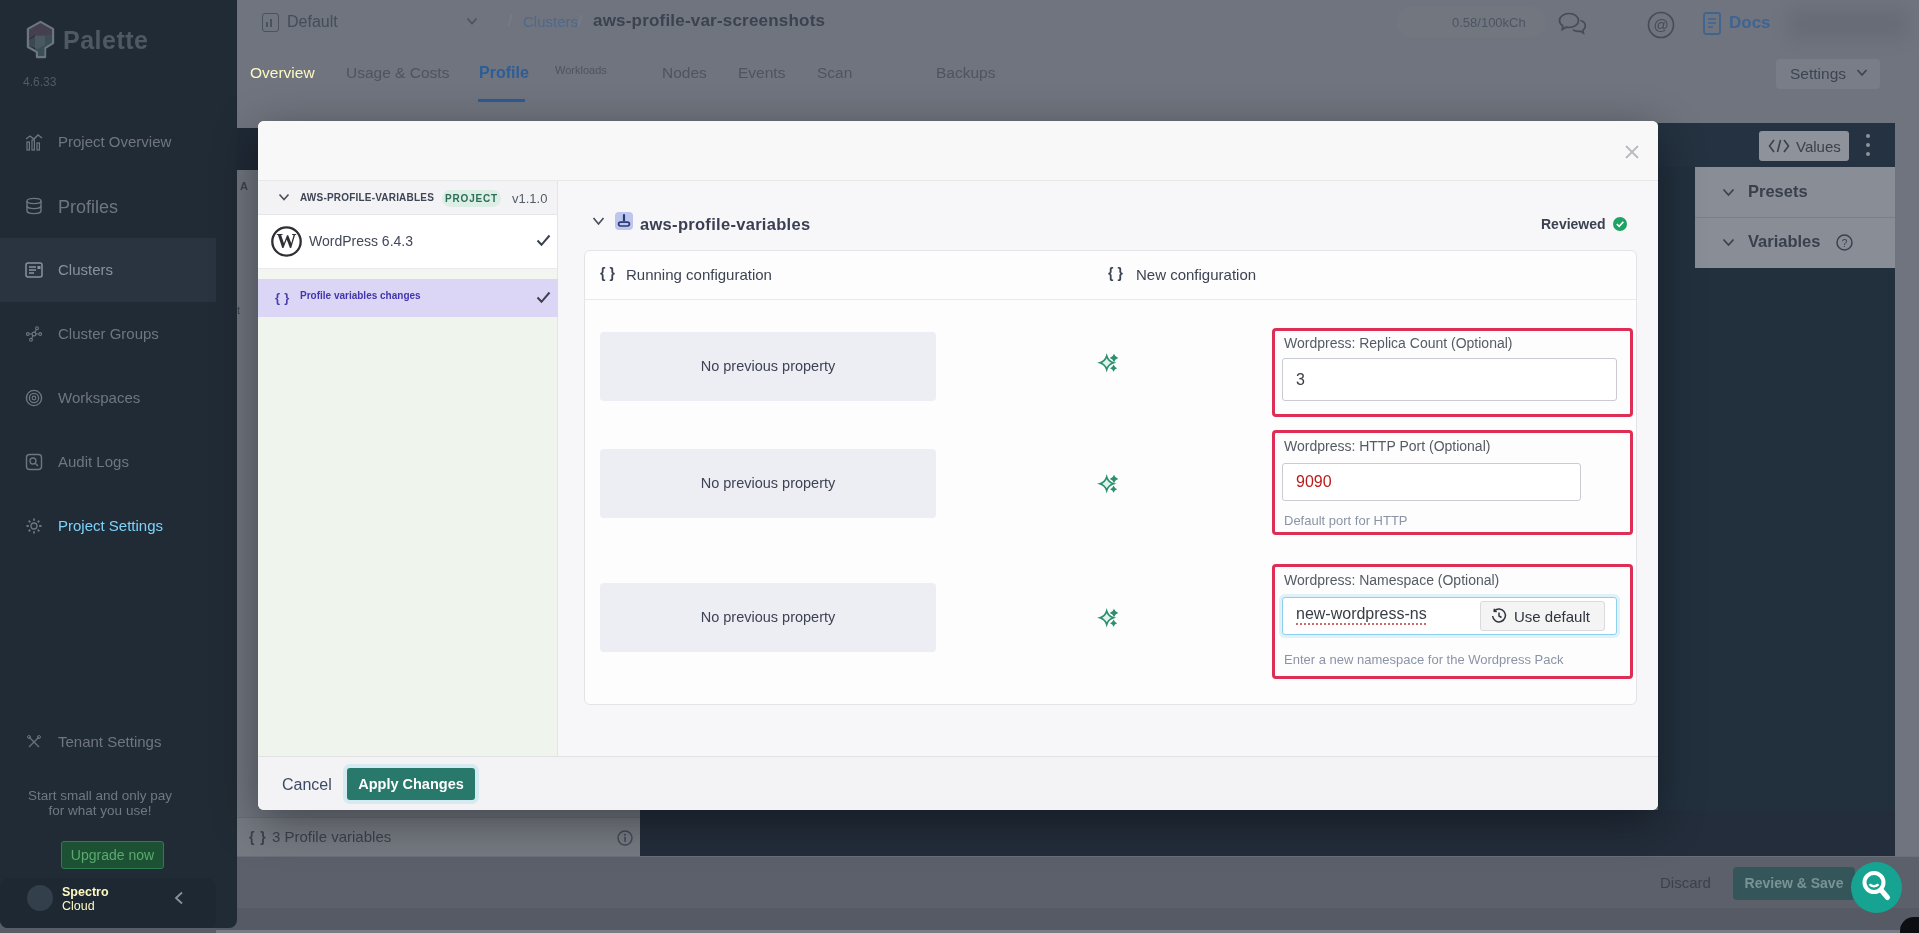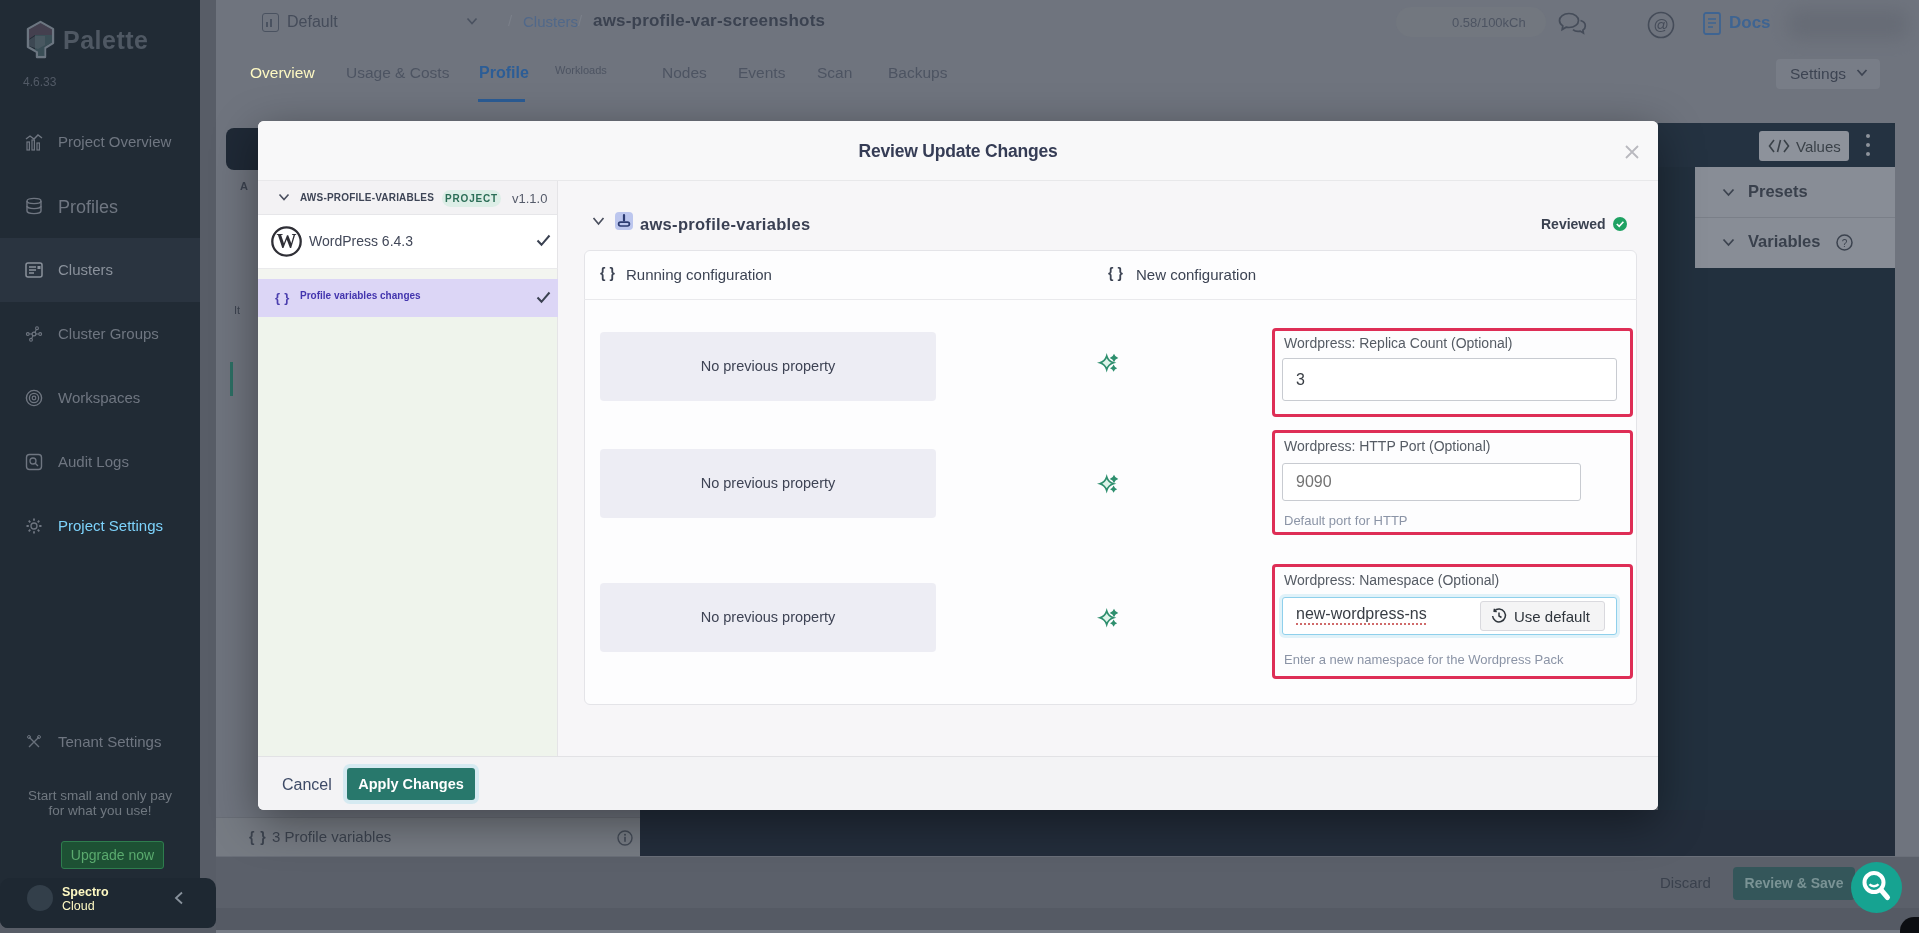--- a/index.html
+++ b/index.html
@@ -46,21 +46,21 @@
 <div class="abs" style="left:1788px;top:9px;width:120px;height:30px;background:#5e636d;border-radius:8px;filter:blur(9px);opacity:.5;"></div>
 
 <div class="abs" style="left:250px;top:64px;font-size:15.5px;color:#fef9c3;">Overview</div>
 <div class="abs" style="left:346px;top:64px;font-size:15.5px;color:#4d5462;">Usage &amp; Costs</div>
 <div class="abs" style="left:479px;top:64px;font-size:16px;font-weight:bold;color:#2c5d96;">Profile</div>
 <div class="abs" style="left:478px;top:99px;width:47px;height:3px;background:#2b5c95;"></div>
 <div class="abs" style="left:555px;top:64px;font-size:11px;color:#4d5462;">Workloads</div>
 <div class="abs" style="left:662px;top:64px;font-size:15.5px;color:#4d5462;">Nodes</div>
 <div class="abs" style="left:738px;top:64px;font-size:15.5px;color:#4d5462;">Events</div>
 <div class="abs" style="left:817px;top:64px;font-size:15.5px;color:#4d5462;">Scan</div>
-<div class="abs" style="left:888px;top:64px;font-size:15.5px;color:#4d5462;">Backups</div>
+<div class="abs" style="left:936px;top:64px;font-size:15.5px;color:#4d5462;">Backups</div>
 <div class="abs" style="left:1776px;top:59px;width:104px;height:30px;background:#787d87;border-radius:4px;"></div>
 <div class="abs" style="left:1790px;top:65px;font-size:15.5px;color:#3d4452;">Settings</div>
 <svg class="abs" style="left:1856px;top:69px;" width="12" height="8" viewBox="0 0 12 8">
     <path d="M1.5 1 L6 6 L10.5 1" stroke="#3d4452" stroke-width="1.7" fill="none"></path>
   </svg>
 
 <div class="abs" style="left:226px;top:128px;width:32px;height:42px;background:#1f2936;border-radius:8px 0 0 8px;"></div>
 <div class="abs" style="left:240px;top:180px;font-size:11px;font-weight:bold;color:#3c4350;">A</div>
 <div class="abs" style="left:234px;top:304px;font-size:11px;color:#3c4350;">It</div>
 <div class="abs" style="left:230px;top:362px;width:3px;height:34px;background:#2c6e63;"></div>
@@ -99,21 +99,21 @@
   <circle cx="8" cy="8" r="7" fill="none" stroke="#434a56" stroke-width="1.4"></circle>
   <circle cx="8" cy="4.7" r="1" fill="#434a56"></circle>
   <rect x="7.2" y="6.8" width="1.6" height="5" fill="#434a56"></rect>
 </svg>
 <div class="abs" style="left:216px;top:856px;width:1703px;height:52px;background:#5b606a;border-top:1px solid #6a6f79;"></div>
 <div class="abs" style="left:216px;top:908px;width:1703px;height:22px;background:#555a64;"></div>
 <div class="abs" style="left:216px;top:930px;width:1703px;height:3px;background:#777c86;"></div>
 <div class="abs" style="left:1660px;top:874px;font-size:15px;color:#3a414d;">Discard</div>
 <div class="abs" style="left:1733px;top:867px;width:122px;height:33px;background:#34565a;border-radius:4px;text-align:center;line-height:33px;font-size:14px;font-weight:bold;color:#7a9395;">Review &amp; Save</div>
 
-<div class="abs" style="left:0;top:0;width:200px;height:928px;background:#212b35;border-radius:0 0 8px 8px;overflow:hidden;" id="sidebar">
+<div class="abs" style="left:0;top:0;width:237px;height:928px;background:#212b35;border-radius:0 0 8px 8px;overflow:hidden;" id="sidebar">
   <svg class="abs" style="left:25px;top:19px;" width="31" height="41" viewBox="0 0 31 41">
     <path d="M3 10 L15.5 3 L28 10 L28 24 L20 29 L20 38 L12 38 L12 33 L3 28 Z" fill="none" stroke="#6c7681" stroke-width="2.4" stroke-linejoin="round"></path>
     <path d="M4 10.5 L15.5 4 L27 10.5 L27 16 L10 16 L4 20 Z" fill="#4a4454" opacity=".85"></path>
     <path d="M10 16 L27 16 L27 23.5 L19.5 28 L19.5 37 L13 37 L13 32.5 L10 31 Z" fill="#3d525a" opacity=".9"></path>
     <path d="M4 21 L10 17 L20 17 L20 26 L13 30 L4 27 Z" fill="#55606c" opacity=".55"></path>
   </svg>
   <div class="abs" style="left:63px;top:26px;font-size:25px;font-weight:600;color:#4f5863;letter-spacing:.5px;">Palette</div>
   <div class="abs" style="left:23px;top:75px;font-size:12px;color:#525a66;">4.6.33</div>
   <div class="abs" style="left:0;top:238px;width:216px;height:64px;background:#2a3440;"></div>
 </div>
@@ -183,21 +183,20 @@
 <div class="abs" style="left:0;top:878px;width:216px;height:50px;background:#1e2832;border-radius:10px 10px 8px 8px;"></div>
 <div class="abs" style="left:27px;top:885px;width:26px;height:26px;border-radius:50%;background:#333f4a;"></div>
 <div class="abs" style="left:62px;top:885px;font-size:12.5px;font-weight:bold;color:#fef9c3;">Spectro<br><span style="font-weight:normal;">Cloud</span></div>
 <svg class="abs" style="left:174px;top:891px;" width="10" height="14" viewBox="0 0 10 14">
     <path d="M8 1.5 L2 7 L8 12.5" stroke="#88929c" stroke-width="1.8" fill="none"></path>
   </svg>
 
 <div class="abs" style="left:258px;top:121px;width:1400px;height:689px;background:#f7f6f8;border-radius:6px;box-shadow:0 12px 45px rgba(0,0,0,.4);overflow:hidden;">
 
   <div class="abs" style="left:0;top:0;width:1400px;height:60px;background:#f8f8f9;border-bottom:1px solid #e8e8ea;"></div>
-  <div class="abs" style="left:0;top:20px;width:1400px;text-align:center;font-size:17.5px;font-weight:bold;color:#353c55;letter-spacing:-.2px;">Review Update Changes</div>
   <svg class="abs" style="left:1367px;top:24px;" width="14" height="14" viewBox="0 0 14 14">
       <path d="M1 1 L13 13 M13 1 L1 13" stroke="#b9b9bf" stroke-width="1.8"></path>
     </svg>
 
   <div class="abs" style="left:0;top:60px;width:300px;height:575px;background:#eff4ec;border-right:1px solid #e5e4e7;"></div>
   <div class="abs" style="left:0;top:60px;width:300px;height:34px;background:#f3f2f4;border-bottom:1px solid #e6e6e9;border-right:1px solid #e5e4e7;"></div>
   <svg class="abs" style="left:20px;top:72px;" width="12" height="9" viewBox="0 0 12 9">
       <path d="M1.5 1.5 L6 6.5 L10.5 1.5" stroke="#4a4f5e" stroke-width="1.6" fill="none"></path>
     </svg>
   <div class="abs" style="left:42px;top:71px;font-size:10px;font-weight:bold;color:#3e4556;letter-spacing:.2px;">AWS-PROFILE-VARIABLES</div>
@@ -263,21 +262,21 @@
     <path d="M17 4.7 Q18.0 8.0 21.3 9 Q18.0 10.0 17 13.3 Q16.0 10.0 12.7 9 Q16.0 8.0 17 4.7 Z" fill="#2e8f6e"></path>
     <path d="M16.6 15.6 Q17.5 18.3 20.200000000000003 19.2 Q17.5 20.099999999999998 16.6 22.8 Q15.700000000000001 20.099999999999998 13.000000000000002 19.2 Q15.700000000000001 18.3 16.6 15.6 Z" fill="#2e8f6e"></path>
   </svg>
 
   <div class="abs" style="left:1014px;top:207px;width:361px;height:89px;border:3px solid #de2e56;border-radius:4px;background:#fdfdfe;"></div>
   <div class="abs" style="left:1026px;top:214px;font-size:14px;color:#555b64;">Wordpress: Replica Count (Optional)</div>
   <div class="abs" style="left:1024px;top:237px;width:335px;height:43px;background:#fff;border:1px solid #c8cbd1;border-radius:3px;line-height:41px;padding-left:13px;font-size:16px;color:#383d44;">3</div>
 
   <div class="abs" style="left:1014px;top:309px;width:361px;height:105px;border:3px solid #de2e56;border-radius:4px;background:#fdfdfe;"></div>
   <div class="abs" style="left:1026px;top:317px;font-size:14px;color:#555b64;">Wordpress: HTTP Port (Optional)</div>
-  <div class="abs" style="left:1024px;top:342px;width:299px;height:38px;background:#fff;border:1px solid #c8cbd1;border-radius:3px;line-height:36px;padding-left:13px;font-size:16px;color:#737373;">9090</div>
+  <div class="abs" style="left:1024px;top:342px;width:299px;height:38px;background:#fff;border:1px solid #c8cbd1;border-radius:3px;line-height:36px;padding-left:13px;font-size:16px;color:#b91c1c;">9090</div>
   <div class="abs" style="left:1026px;top:392px;font-size:13px;color:#8b94a6;">Default port for HTTP</div>
 
   <div class="abs" style="left:1014px;top:443px;width:361px;height:115px;border:3px solid #de2e56;border-radius:4px;background:#fdfdfe;"></div>
   <div class="abs" style="left:1026px;top:451px;font-size:14px;color:#555b64;">Wordpress: Namespace (Optional)</div>
   <div class="abs" style="left:1024px;top:476px;width:335px;height:38px;background:#fff;border:1.5px solid #8fd0ec;border-radius:3px;box-shadow:0 0 0 3px rgba(170,222,242,.35);"></div>
   <div class="abs" style="left:1038px;top:484px;font-size:16px;color:#383d44;text-decoration:underline dotted #cf6a6a 2px;text-underline-offset:4px;">new-wordpress-ns</div>
   <div class="abs" style="left:1222px;top:480px;width:125px;height:30px;background:#f4f4f5;border:1px solid #d9d9de;border-radius:3px;"></div>
   <svg class="abs" style="left:1233px;top:487px;" width="16" height="16" viewBox="0 0 16 16">
     <path d="M3.2 3.2 A6.4 6.4 0 1 1 1.6 8" fill="none" stroke="#2f353c" stroke-width="1.5"></path>
     <path d="M3.4 0.8 L3.2 3.4 L5.8 3.6" fill="none" stroke="#2f353c" stroke-width="1.5"></path>

